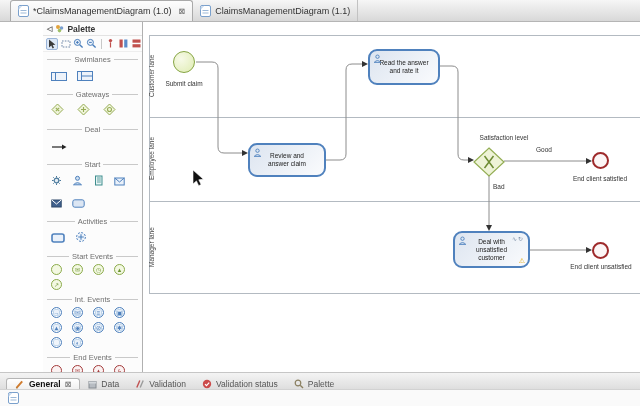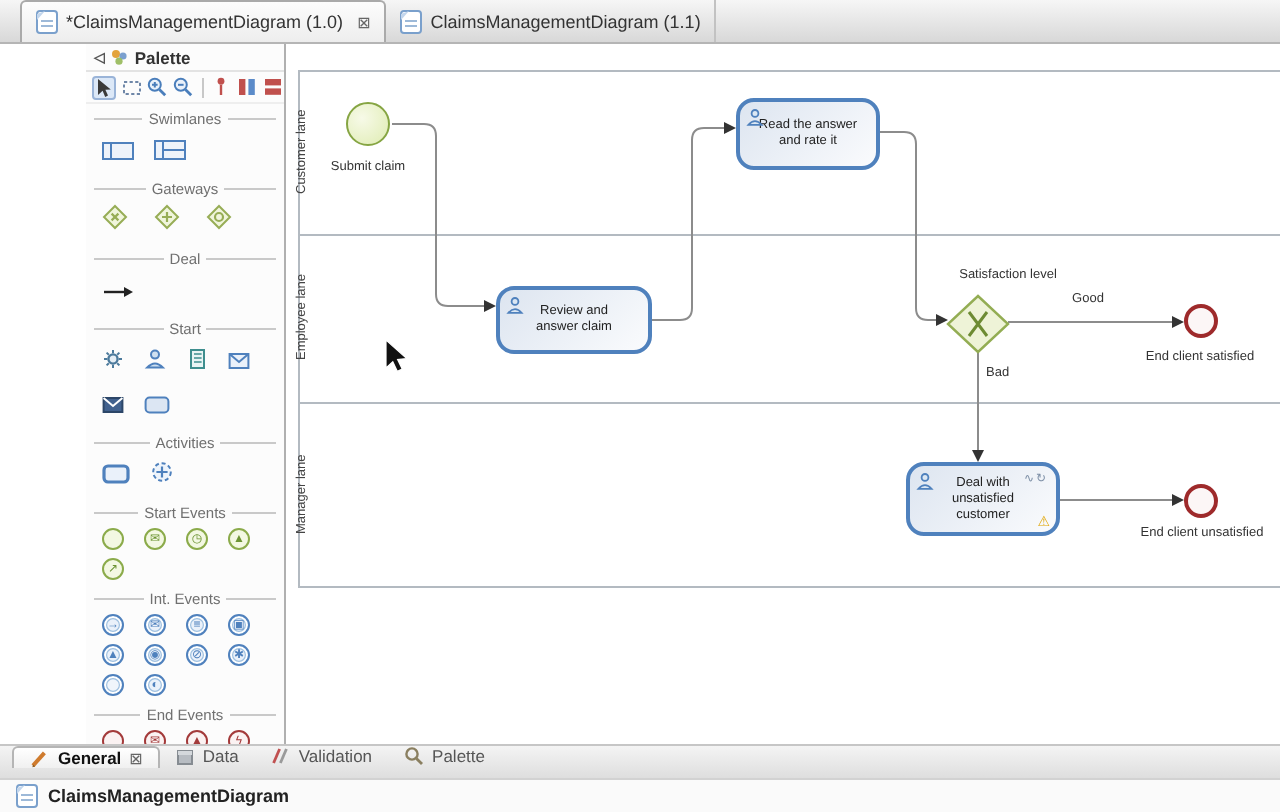--- a/index.html
+++ b/index.html
@@ -59,21 +59,21 @@
   .end-ev { position:absolute; width:17px; height:17px; border-radius:50%;
     border:2px solid #9e2a2b; background:#fcf6f6; }
   .nlabel { position:absolute; font-size:6.5px; color:#333; text-align:center; line-height:8px; }
   .svg-overlay { position:absolute; left:0; top:0; pointer-events:none; }
   .decor { position:absolute; right:4px; top:2px; font-size:6px; color:#7d8fa6; letter-spacing:1px; }
   .warn { position:absolute; right:3px; bottom:1px; font-size:7px; color:#e0a400; }
 
   
   .btabbar { position:absolute; left:0; top:372px; width:640px; height:17px;
     background:linear-gradient(#f4f4f4,#dedede); border-top:1px solid #c6c6c6;
-    display:flex; align-items:flex-start; padding-left:6px; }
+    display:flex; align-items:flex-end; padding-left:6px; }
   .btab { display:flex; align-items:center; gap:4px; padding:0 8px; font-size:8.5px; color:#555; }
   .btab.active { background:linear-gradient(#ffffff,#f0f0f0); border:1px solid #b5b5b5; border-bottom:none;
     border-radius:3px 3px 0 0; color:#111; font-weight:bold; }
   .btab .close { font-size:8px; color:#666; font-weight:normal; }
 
   
   .statusrow { position:absolute; left:0; top:389px; width:640px; height:17px; background:#fafafa;
     border-top:1px solid #d2d2d2; display:flex; align-items:center; gap:5px; padding-left:8px; }
   .statusrow .title { font-size:9px; font-weight:bold; color:#222; }
 </style>
@@ -416,30 +416,36 @@
     </div>
     <div class="btab">
       <svg width="10" height="10" viewBox="0 0 10 10">
           <path d="M1.8,8.5 L4.8,1.5" stroke="#c05050" stroke-width="1.4"></path>
           <path d="M5.2,8.5 L8.2,1.5" stroke="#9a9a9a" stroke-width="1.4"></path>
         </svg>
       <span>Validation</span>
     </div>
     <div class="btab">
       <svg width="10" height="10" viewBox="0 0 10 10">
+          <circle cx="5" cy="5" r="4.2" fill="#cc4b4b"></circle>
+          <path d="M3,5.1 L4.5,6.6 L7.2,3.6" stroke="#fff" stroke-width="1.2" fill="none"></path>
+        </svg>
+      <span>Validation status</span>
+    </div>
+    <div class="btab">
+      <svg width="10" height="10" viewBox="0 0 10 10">
           <circle cx="4" cy="4" r="2.8" fill="none" stroke="#8a7f60" stroke-width="1.2"></circle>
           <path d="M6.2,6.2 L9,9" stroke="#8a7f60" stroke-width="1.4"></path>
         </svg>
       <span>Palette</span>
     </div>
   </div>
 
   <div class="statusrow">
     <svg class="file-ico" width="11" height="12" viewBox="0 0 11 12">
         <rect x="0.5" y="0.5" width="10" height="11" rx="1.5" fill="#fff" stroke="#7aa0cc"></rect>
         <path d="M0.5,2 L4.5,0.5 L0.5,5 Z" fill="#c3d6ec"></path>
         <rect x="2.5" y="5" width="6" height="1" fill="#9db9d8"></rect>
         <rect x="2.5" y="7.5" width="6" height="1" fill="#9db9d8"></rect>
       </svg>
-    <span class="title">ClaimsManagementDiagram</span>
   </div>
 
 </div>
 
 </body></html>

